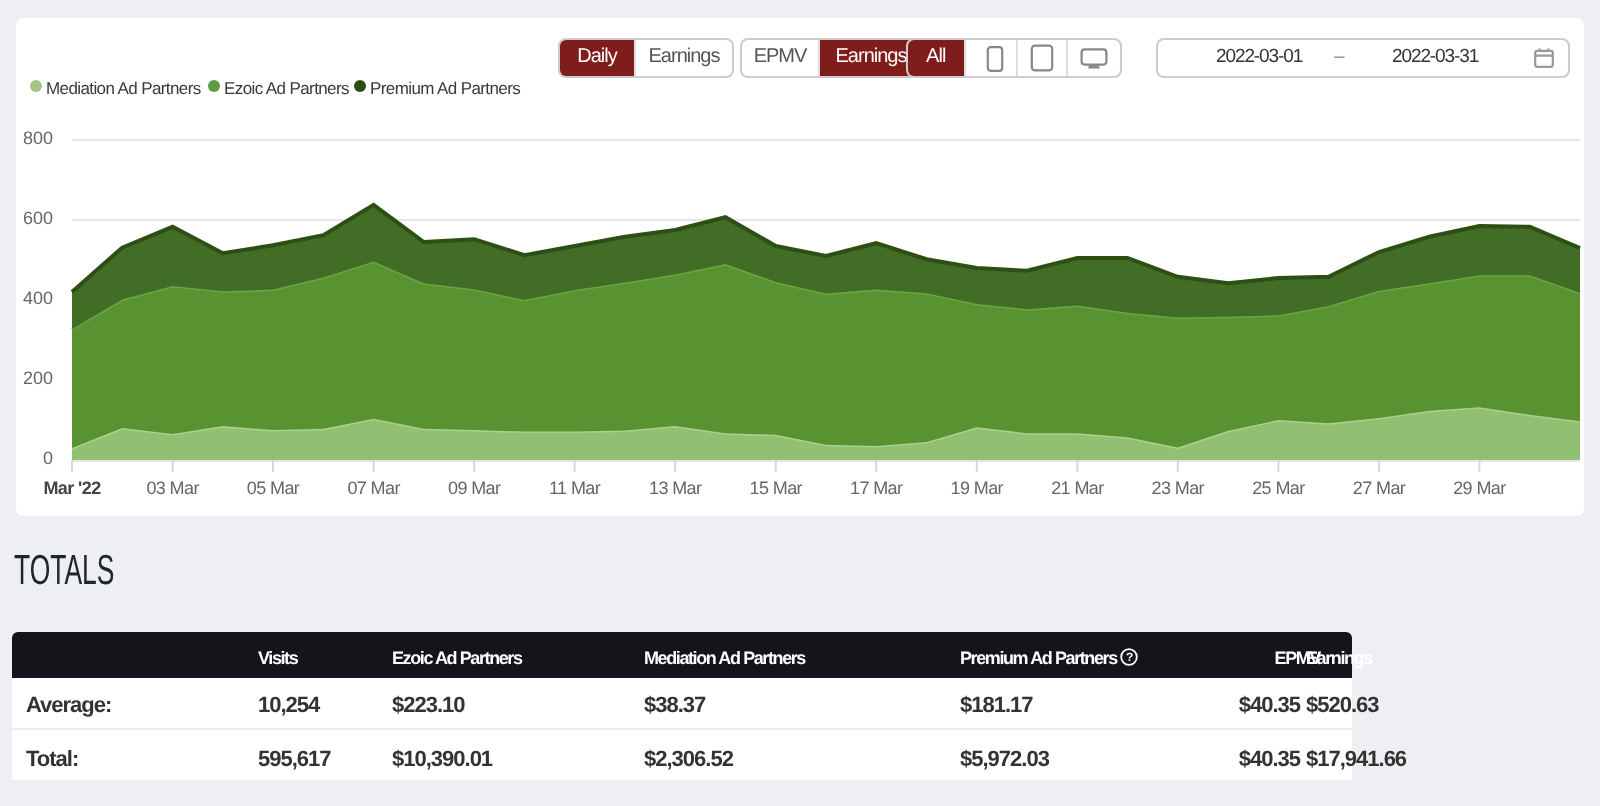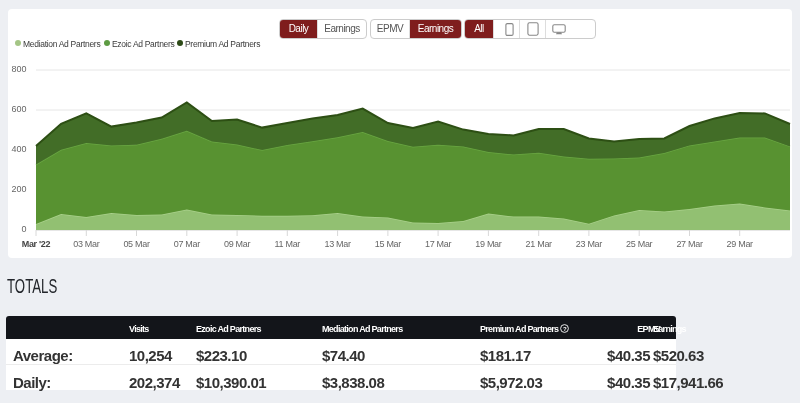--- a/index.html
+++ b/index.html
@@ -3,44 +3,57 @@
 * { margin:0; padding:0; box-sizing:border-box; }
 body { width:800px; height:403px; background:#edeff3; font-family:"Liberation Sans",sans-serif; position:relative; overflow:hidden; }
 .card { position:absolute; left:8px; top:9px; width:784px; height:249px; background:#fff; border-radius:4px; }
 .btngroup { position:absolute; top:10px; height:20px; border:1px solid #ccc; border-radius:4px; background:#fff; display:flex; overflow:hidden; }
 .seg { height:18px; line-height:18px; text-align:center; font-size:10px; letter-spacing:-0.5px; color:#555; }
 .seg.grn { background:#7f1d1d; color:#fff; }
 .seg + .seg { border-left:1px solid #ddd; }
 .dot { position:absolute; width:6px; height:6px; border-radius:50%; }
 .leg { position:absolute; font-size:8.5px; letter-spacing:-0.3px; color:#3a3a3a; top:30px; }
 .hd { position:absolute; color:#fff; font-weight:bold; font-size:9px; letter-spacing:-0.7px; top:7.5px; }
-.cv { position:absolute; color:#333; font-weight:bold; font-size:15px; letter-spacing:-0.5px; }
+.cv { position:absolute; color:#333; font-weight:bold; font-size:11px; letter-spacing:-0.5px; }
 </style></head>
 <body>
 <div class="card">
   <div class="btngroup" style="left:271px;width:88px">
     <div class="seg grn" style="width:37px">Daily</div>
     <div class="seg" style="width:49px">Earnings</div>
   </div>
   <div class="btngroup" style="left:362px;width:92px">
     <div class="seg" style="width:38px">EPMV</div>
     <div class="seg grn" style="width:52px">Earnings</div>
   </div>
-  <div class="btngroup" style="left:456px;width:132px">
+  <div class="btngroup" style="left:445px;width:108px">
     <div class="seg grn" style="width:28px">All</div>
     <div class="seg" style="width:26px"><svg width="9" height="13" viewBox="0 0 9 13" style="margin-top:3px;margin-left:5px">
           <rect x="0.9" y="0.6" width="7.2" height="11.8" rx="1.4" fill="none" stroke="#888" stroke-width="1.1"></rect>
         </svg></div>
     <div class="seg" style="width:26px"><svg width="12" height="14" viewBox="0 0 12 14" style="margin-top:2px">
           <rect x="0.9" y="0.8" width="10.2" height="12.4" rx="1.6" fill="none" stroke="#888" stroke-width="1.1"></rect>
         </svg></div>
     <div class="seg" style="width:27px"><svg width="14" height="11" viewBox="0 0 14 11" style="margin-top:4px">
           <rect x="0.8" y="0.7" width="12.4" height="7.6" rx="1.5" fill="none" stroke="#888" stroke-width="1.1"></rect>
           <path d="M4.8 8.3 L9.2 8.3 L10 10.2 L4 10.2 Z" fill="#888"></path>
         </svg></div>
+  </div>
+  <div class="btngroup" style="left:570px;width:207px">
+    <div style="width:100%;height:18px;line-height:18px;font-size:9.5px;color:#333;position:relative">
+      <span style="position:absolute;left:29px;letter-spacing:-0.55px">2022-03-01</span>
+      <span style="position:absolute;left:88px;color:#888">–</span>
+      <span style="position:absolute;left:117px;letter-spacing:-0.55px">2022-03-31</span>
+      <svg width="10" height="10" viewBox="0 0 10 10" style="position:absolute;right:7px;top:4px">
+          <rect x="0.6" y="1.4" width="8.8" height="8" rx="1" fill="none" stroke="#999" stroke-width="1.1"></rect>
+          <line x1="0.6" y1="3.8" x2="9.4" y2="3.8" stroke="#999" stroke-width="1.1"></line>
+          <line x1="2.8" y1="0.2" x2="2.8" y2="2" stroke="#999" stroke-width="1.1"></line>
+          <line x1="7.2" y1="0.2" x2="7.2" y2="2" stroke="#999" stroke-width="1.1"></line>
+        </svg>
+    </div>
   </div>
   <span class="dot" style="left:7px;top:31px;background:#a4c585"></span>
   <span class="leg" style="left:15px">Mediation Ad Partners</span>
   <span class="dot" style="left:96px;top:31px;background:#5d9b42"></span>
   <span class="leg" style="left:104px">Ezoic Ad Partners</span>
   <span class="dot" style="left:169px;top:31px;background:#2d4a17"></span>
   <span class="leg" style="left:177px">Premium Ad Partners</span>
   <svg style="position:absolute;left:0;top:46px" width="784" height="203" viewBox="0 0 784 203">
 <line x1="28" y1="15" x2="782" y2="15" stroke="#e6e6e6" stroke-width="1"></line>
       <line x1="28" y1="55" x2="782" y2="55" stroke="#e6e6e6" stroke-width="1"></line>
@@ -101,26 +114,26 @@
           <circle cx="4.5" cy="4.5" r="3.9" fill="none" stroke="#fff" stroke-width="0.9"></circle>
           <text x="4.5" y="6.6" text-anchor="middle" font-size="6" fill="#fff" font-weight="bold">?</text>
         </svg></span>
     <span class="hd" style="left:647px">Earnings</span>
     <span class="hd" style="right:16px">EPMV</span>
   </div>
   <div style="position:relative;height:25.5px;background:#fff;border-bottom:1px solid #ececec">
     <span class="cv" style="left:7px;top:8px">Average:</span>
     <span class="cv" style="left:123px;top:8px">10,254</span>
     <span class="cv" style="left:190px;top:8px">$223.10</span>
-    <span class="cv" style="left:316px;top:8px">$74.40</span>
+    <span class="cv" style="left:316px;top:8px">$38.37</span>
     <span class="cv" style="left:474px;top:8px">$181.17</span>
     <span class="cv" style="left:647px;top:8px">$520.63</span>
     <span class="cv" style="right:26px;top:8px">$40.35</span>
   </div>
   <div style="position:relative;height:25.5px;background:#fff">
-    <span class="cv" style="left:7px;top:9px">Daily:</span>
-    <span class="cv" style="left:123px;top:9px">202,374</span>
+    <span class="cv" style="left:7px;top:9px">Total:</span>
+    <span class="cv" style="left:123px;top:9px">595,617</span>
     <span class="cv" style="left:190px;top:9px">$10,390.01</span>
-    <span class="cv" style="left:316px;top:9px">$3,838.08</span>
+    <span class="cv" style="left:316px;top:9px">$2,306.52</span>
     <span class="cv" style="left:474px;top:9px">$5,972.03</span>
     <span class="cv" style="left:647px;top:9px">$17,941.66</span>
     <span class="cv" style="right:26px;top:9px">$40.35</span>
   </div>
 </div>
 </body></html>

